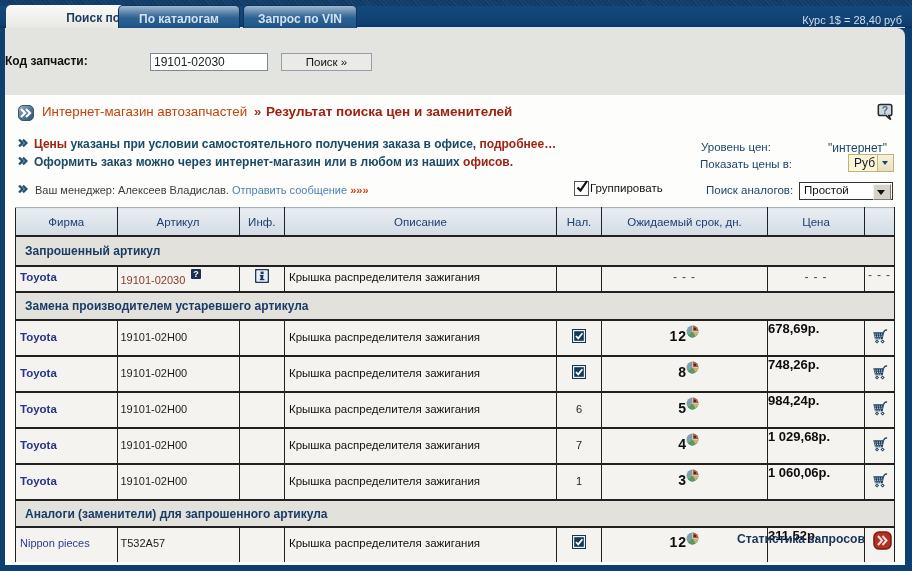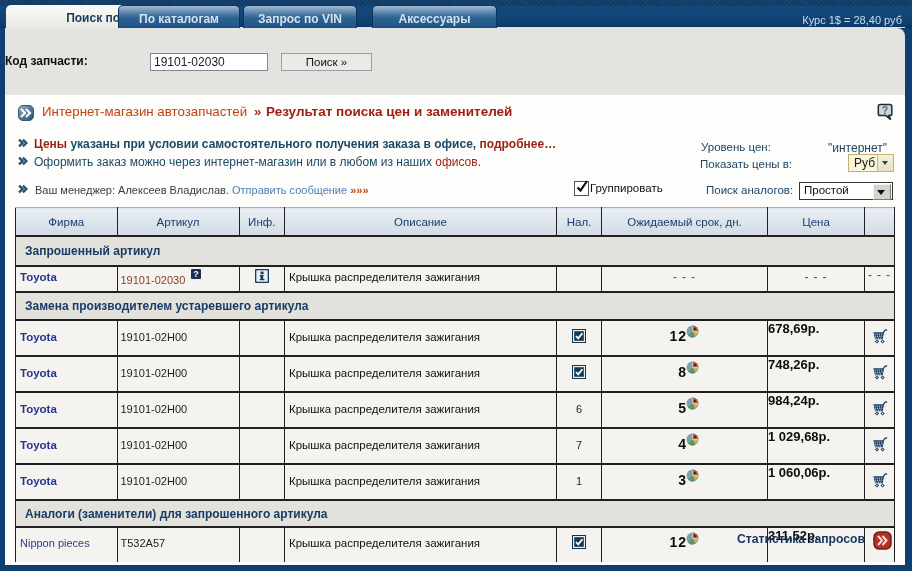--- a/index.html
+++ b/index.html
@@ -26,21 +26,21 @@
 .fbtn{position:absolute;left:276px;top:25px;width:91px;height:18px;box-sizing:border-box;
  background:#eaeae6;border:1px solid #93a0ac;font-size:11.5px;color:#111;text-align:center;line-height:16px;}
 
 .bc-ico{position:absolute;left:13px;top:10px;}
 .bc-a{position:absolute;left:37px;top:8.5px;font-size:13.3px;color:#c2410c;}
 .bc-sep{position:absolute;left:249px;top:9px;font-size:13px;color:#a03020;font-weight:bold;}
 .bc-b{position:absolute;left:261px;top:8.5px;font-size:13.5px;font-weight:bold;color:#a02015;}
 .q-ico{position:absolute;left:872px;top:8px;}
 .bullet{position:absolute;width:10px;height:10px;}
 .l1{position:absolute;left:29px;top:42px;font-size:12px;font-weight:bold;color:#1a4a66;}
-.l2{position:absolute;left:29px;top:60px;font-size:12px;font-weight:normal;color:#1a4a66;}
+.l2{position:absolute;left:29px;top:60px;font-size:12px;font-weight:bold;color:#1a4a66;}
 .red{color:#9b2315;}
 .rlab1{position:absolute;left:696px;top:45.5px;font-size:11.5px;color:#1c4668;}
 .rval1{position:absolute;right:18px;top:45.5px;font-size:12px;color:#1c4668;}
 .rlab2{position:absolute;left:695px;top:62.5px;font-size:11.5px;color:#1c4668;}
 .rub{position:absolute;left:843px;top:58.5px;width:44px;height:16px;background:#fbf5da;
  border:1px solid #c3b277;}
 .rub .t{position:absolute;left:5px;top:1px;font-size:12px;color:#1c1c1c;}
 .rub .arr{position:absolute;right:0;top:0;width:15px;height:16px;border-left:1px solid #c9b878;
  background:linear-gradient(#f7f2dc,#e7dfc0);}
 .rub .arr:after{content:"";position:absolute;left:4px;top:6px;border:3.5px solid transparent;
@@ -90,21 +90,20 @@
 </style>
 </head>
 <body>
 <div class="page">
   <div class="band"></div>
   <div class="stripe"></div>
   <div class="bandline"></div>
   <div class="tab on" style="left:6px;width:109px;padding-left:48px;">Поиск по коду</div>
   <div class="tab off" style="left:118px;width:122px;">По каталогам</div>
   <div class="tab off" style="left:243px;width:114px;">Запрос по VIN</div>
-  <div class="tab off" style="left:372px;width:125px;">Аксессуары</div>
   <div class="kurs">Курс 1$ = 28,40 руб</div>
   <div class="content">
     <div class="flabel">Код запчасти:</div>
     <input class="finput" value="19101-02030" style="">
     <div class="fbtn">Поиск »</div>
     <div class="panel">
       <svg class="bc-ico" width="16" height="16" viewBox="0 0 16 16">
         <defs>
             <linearGradient id="bcg" x1="0" y1="0" x2="1" y2="1">
               <stop offset="0" stop-color="#9db4c6"></stop>

